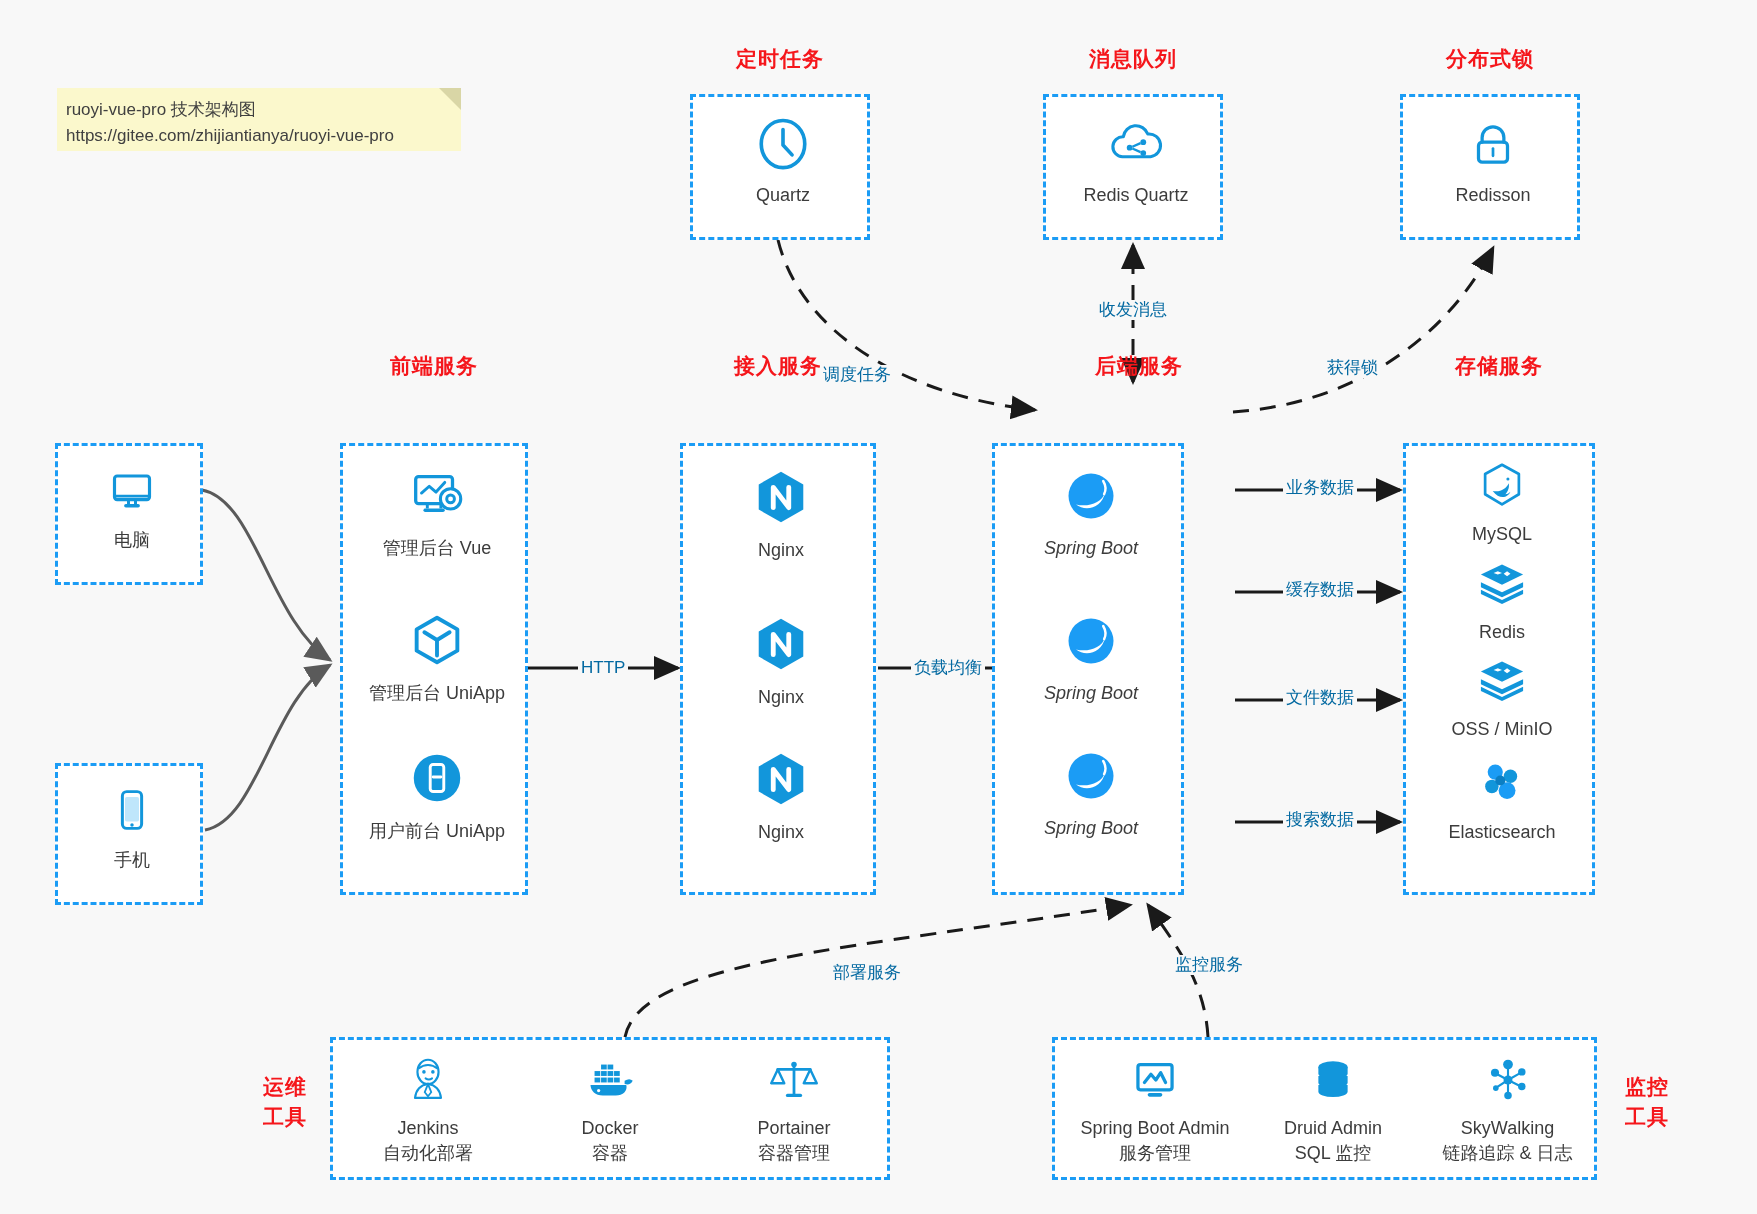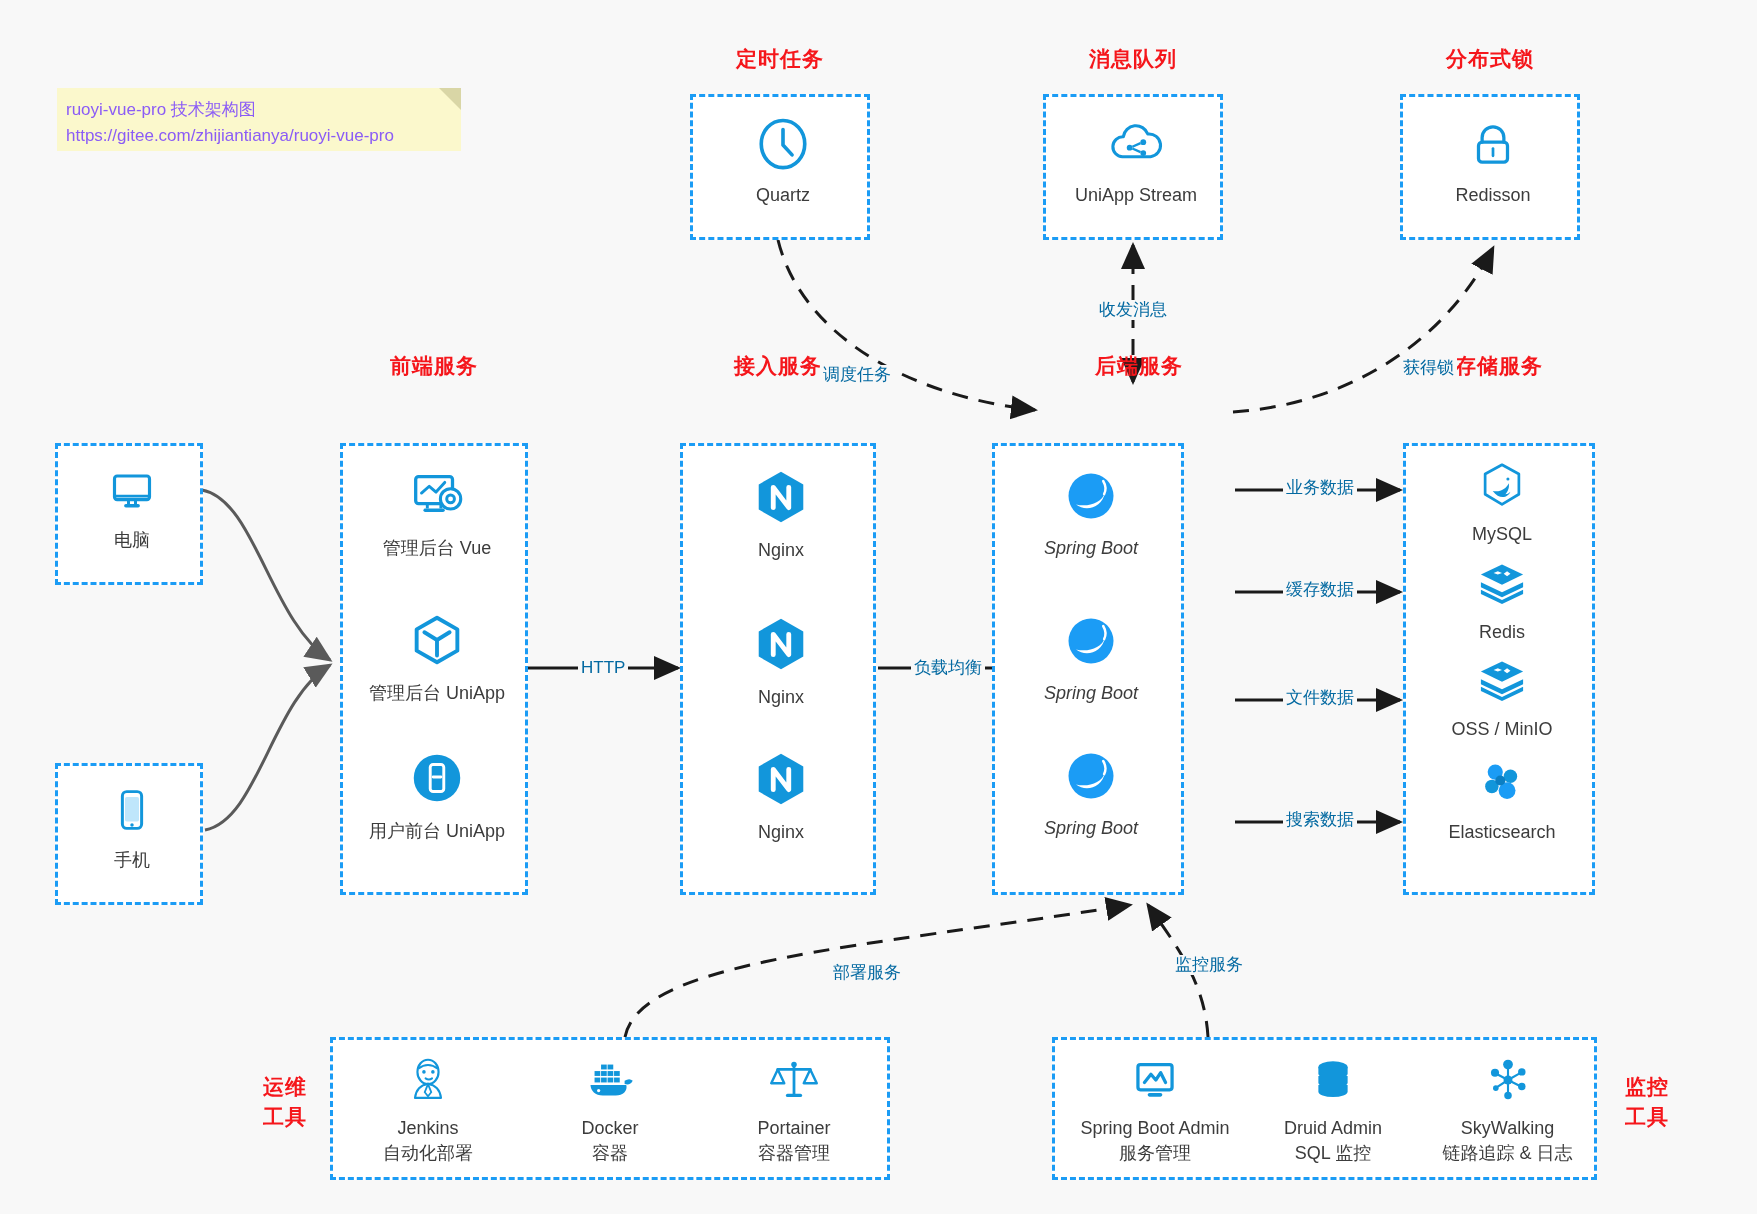--- a/index.html
+++ b/index.html
@@ -9,21 +9,21 @@
     font-family:"Liberation Sans","DejaVu Sans",sans-serif;
     position:relative;overflow:hidden;
   }
   #canvas{position:absolute;inset:0;}
   svg.edges{position:absolute;left:0;top:0;width:1757px;height:1214px;pointer-events:none;}
 
   
   .note{
     position:absolute;left:57px;top:88px;width:404px;height:63px;
     background:#fbf8cc;
-    color:#8b5cf6;font-size:17px;line-height:26px;
+    color:#404040;font-size:17px;line-height:26px;
     padding:9px 0 0 9px;box-sizing:border-box;
     white-space:nowrap;
   }
   .note .fold{
     position:absolute;right:0;top:0;width:0;height:0;
     border-left:22px solid transparent;border-top:22px solid #d9d6a6;
   }
   .note-line{display:block;}
 
   
@@ -125,21 +125,21 @@
     <div class="node" style="left:0;top:18px;width:180px;">
       <span class="icon">
         <svg width="58" height="58" viewBox="0 0 64 64">
           <path d="M17 46 a11 11 0 0 1 1 -22 a14 14 0 0 1 27 -3 a10 10 0 0 1 3 25 z" fill="none" stroke="#1296db" stroke-width="3.4" stroke-linejoin="round"></path>
           <circle cx="25" cy="36" r="3.2" fill="#1296db"></circle>
           <circle cx="40" cy="30" r="3.2" fill="#1296db"></circle>
           <circle cx="40" cy="42" r="3.2" fill="#1296db"></circle>
           <path d="M28 35 L37 31 M28 37 L37 41" stroke="#1296db" stroke-width="2.6"></path>
         </svg>
       </span>
-      <span class="cap">UniApp Stream</span>
+      <span class="cap">Redis Quartz</span>
     </div>
   </div>
 
   <div class="group-title" style="left:1400px;top:45px;width:180px;">分布式锁</div>
   <div class="box" style="left:1400px;top:94px;width:180px;height:146px;">
     <div class="node" style="left:0;top:18px;width:180px;">
       <span class="icon">
         <svg width="58" height="58" viewBox="0 0 64 64">
           <path d="M20 30 v-5 a12 12 0 0 1 24 0 v5" fill="none" stroke="#1296db" stroke-width="3.6" stroke-linecap="round"></path>
           <rect x="16" y="30" width="32" height="22" rx="4" fill="none" stroke="#1296db" stroke-width="3.6"></rect>
@@ -430,21 +430,21 @@
   </div>
   <div class="group-title side" style="left:1612px;top:1072px;width:70px;">
     <div>监控</div>
     <div>工具</div>
   </div>
 
   <div class="elabel" style="left:578px;top:658px;">HTTP</div>
   <div class="elabel" style="left:911px;top:658px;">负载均衡</div>
   <div class="elabel" style="left:820px;top:365px;">调度任务</div>
   <div class="elabel" style="left:1096px;top:300px;">收发消息</div>
-  <div class="elabel" style="left:1400px;top:358px;">获得锁</div>
+  <div class="elabel" style="left:1324px;top:358px;">获得锁</div>
 
   <div class="elabel" style="left:1283px;top:478px;">业务数据</div>
   <div class="elabel" style="left:1283px;top:580px;">缓存数据</div>
   <div class="elabel" style="left:1283px;top:688px;">文件数据</div>
   <div class="elabel" style="left:1283px;top:810px;">搜索数据</div>
 
   <div class="elabel" style="left:830px;top:963px;">部署服务</div>
   <div class="elabel" style="left:1172px;top:955px;">监控服务</div>
 
 </div>

